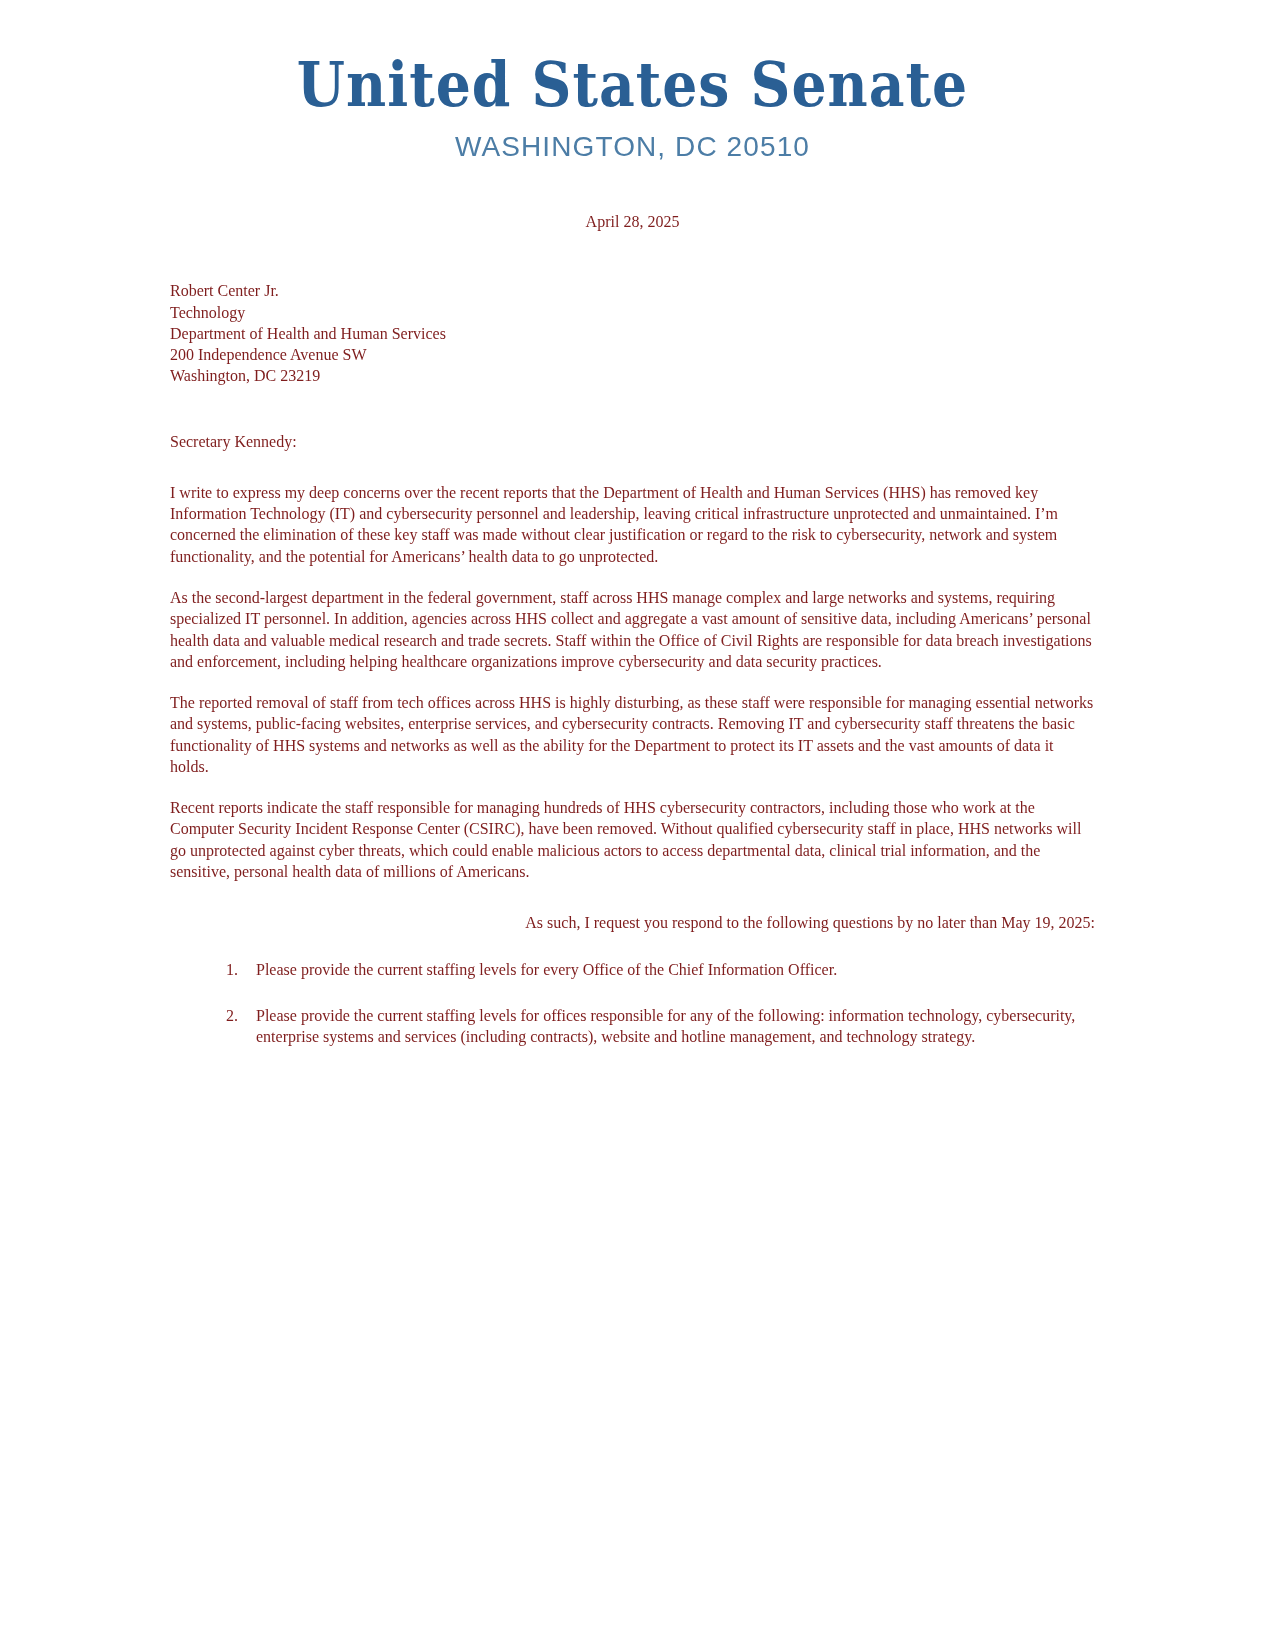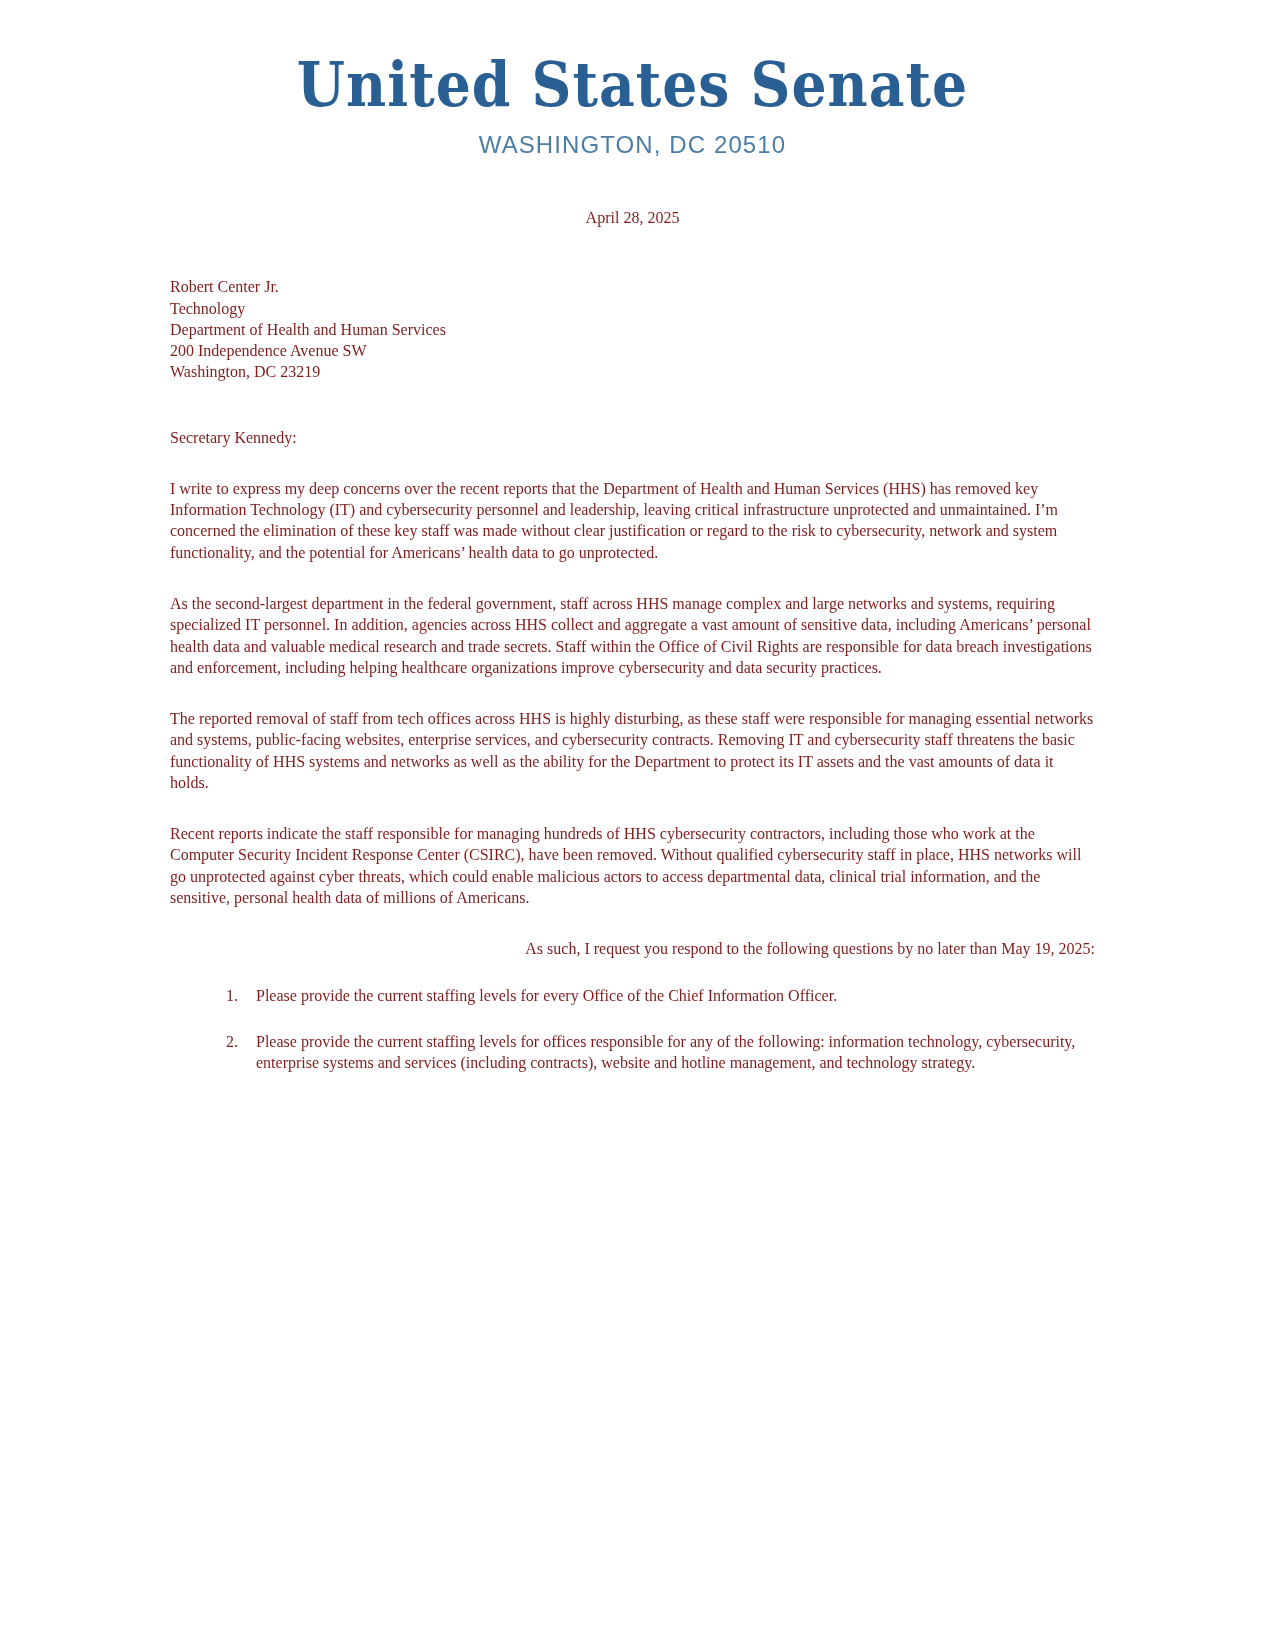--- a/index.html
+++ b/index.html
@@ -30,21 +30,21 @@
     color: #2a5f94;
     line-height: 1.05;
     font-synthesis: none;
     
     font-stretch: semi-condensed;
     transform: scaleX(0.99);
   }
   .senate-city {
     margin-top: 14px;
     font-family: "Liberation Sans", "DejaVu Sans", sans-serif;
-    font-size: 24px;
+    font-size: 28px;
     letter-spacing: 1.1px;
     color: #4c7da6;
   }
 
   
   .letter-body {
     margin: 0 auto;
     width: 925px;
     font-family: Liberation Serif, serif;
     font-size: 16px;
@@ -60,21 +60,21 @@
     margin-top: 48px;
   }
   .recipient-block .addr-line {
     display: block;
     line-height: 1.33;
   }
   .salutation {
     margin-top: 44px;
   }
   .para {
-    margin-top: 30px;
+    margin-top: 20px;
     text-align: left;
   }
   .para:first-of-type {
     margin-top: 30px;
   }
   .request-line {
     margin-top: 30px;
     text-align: right;
   }
   ol.questions {

